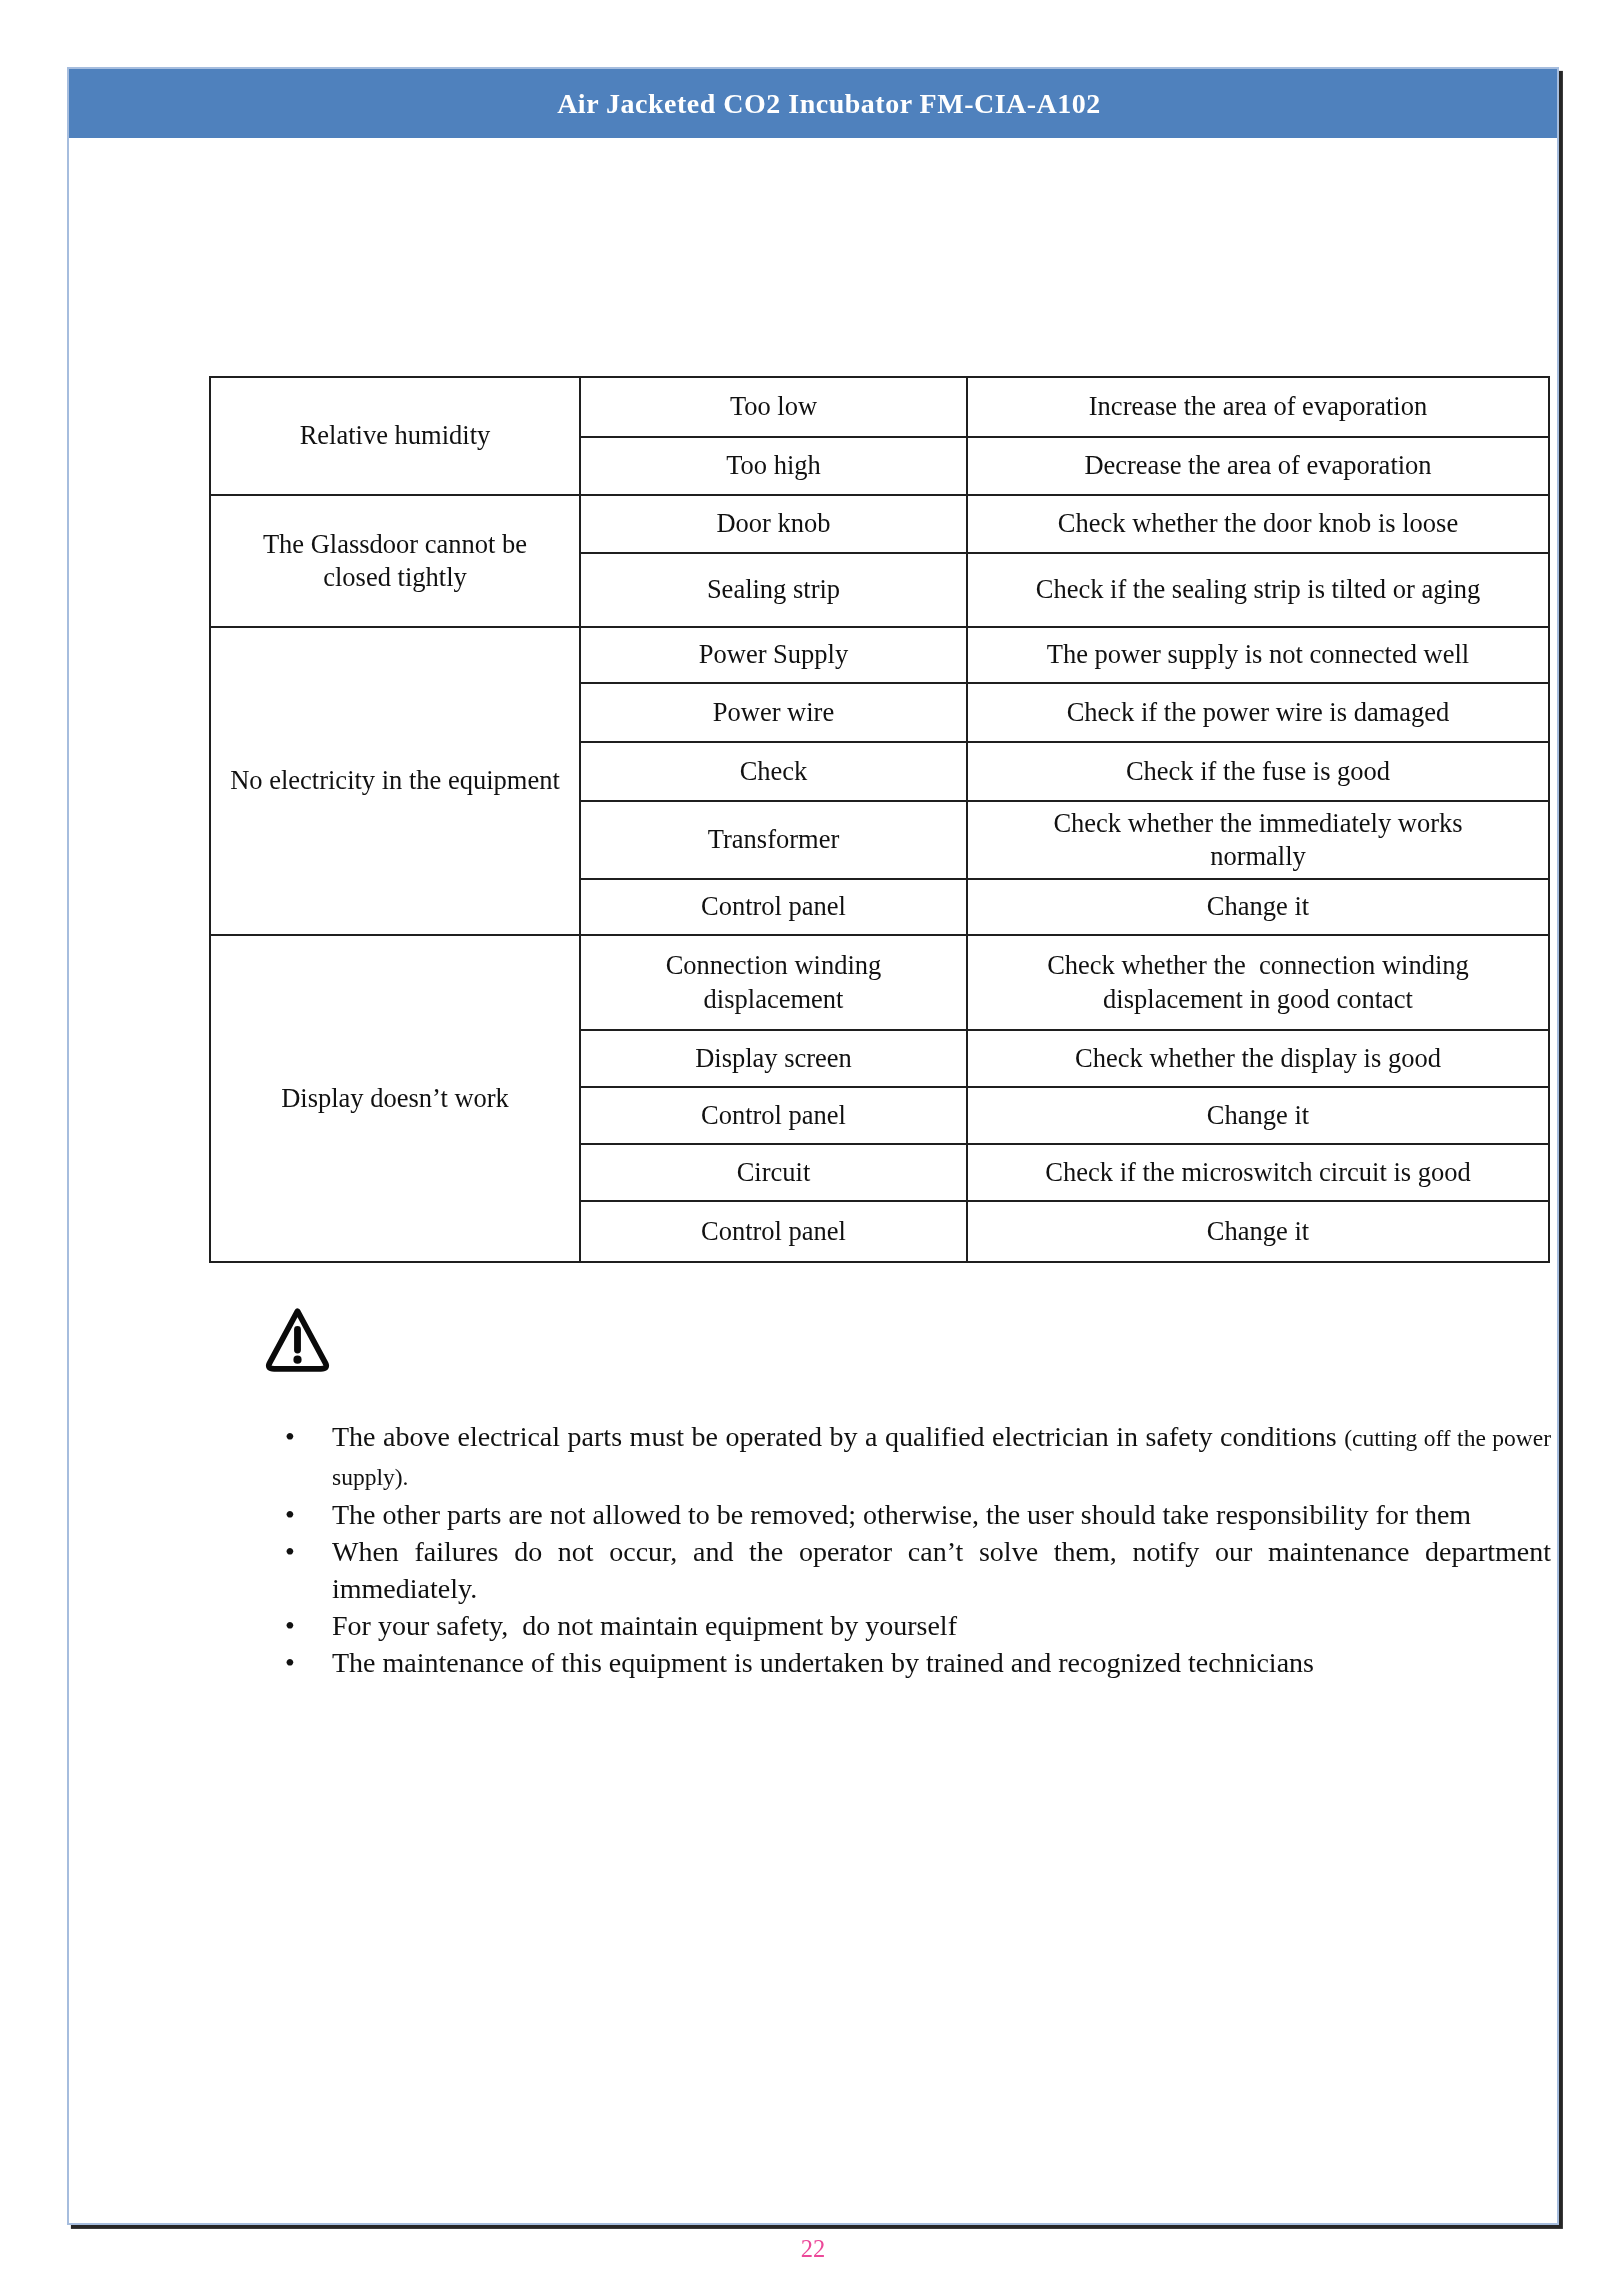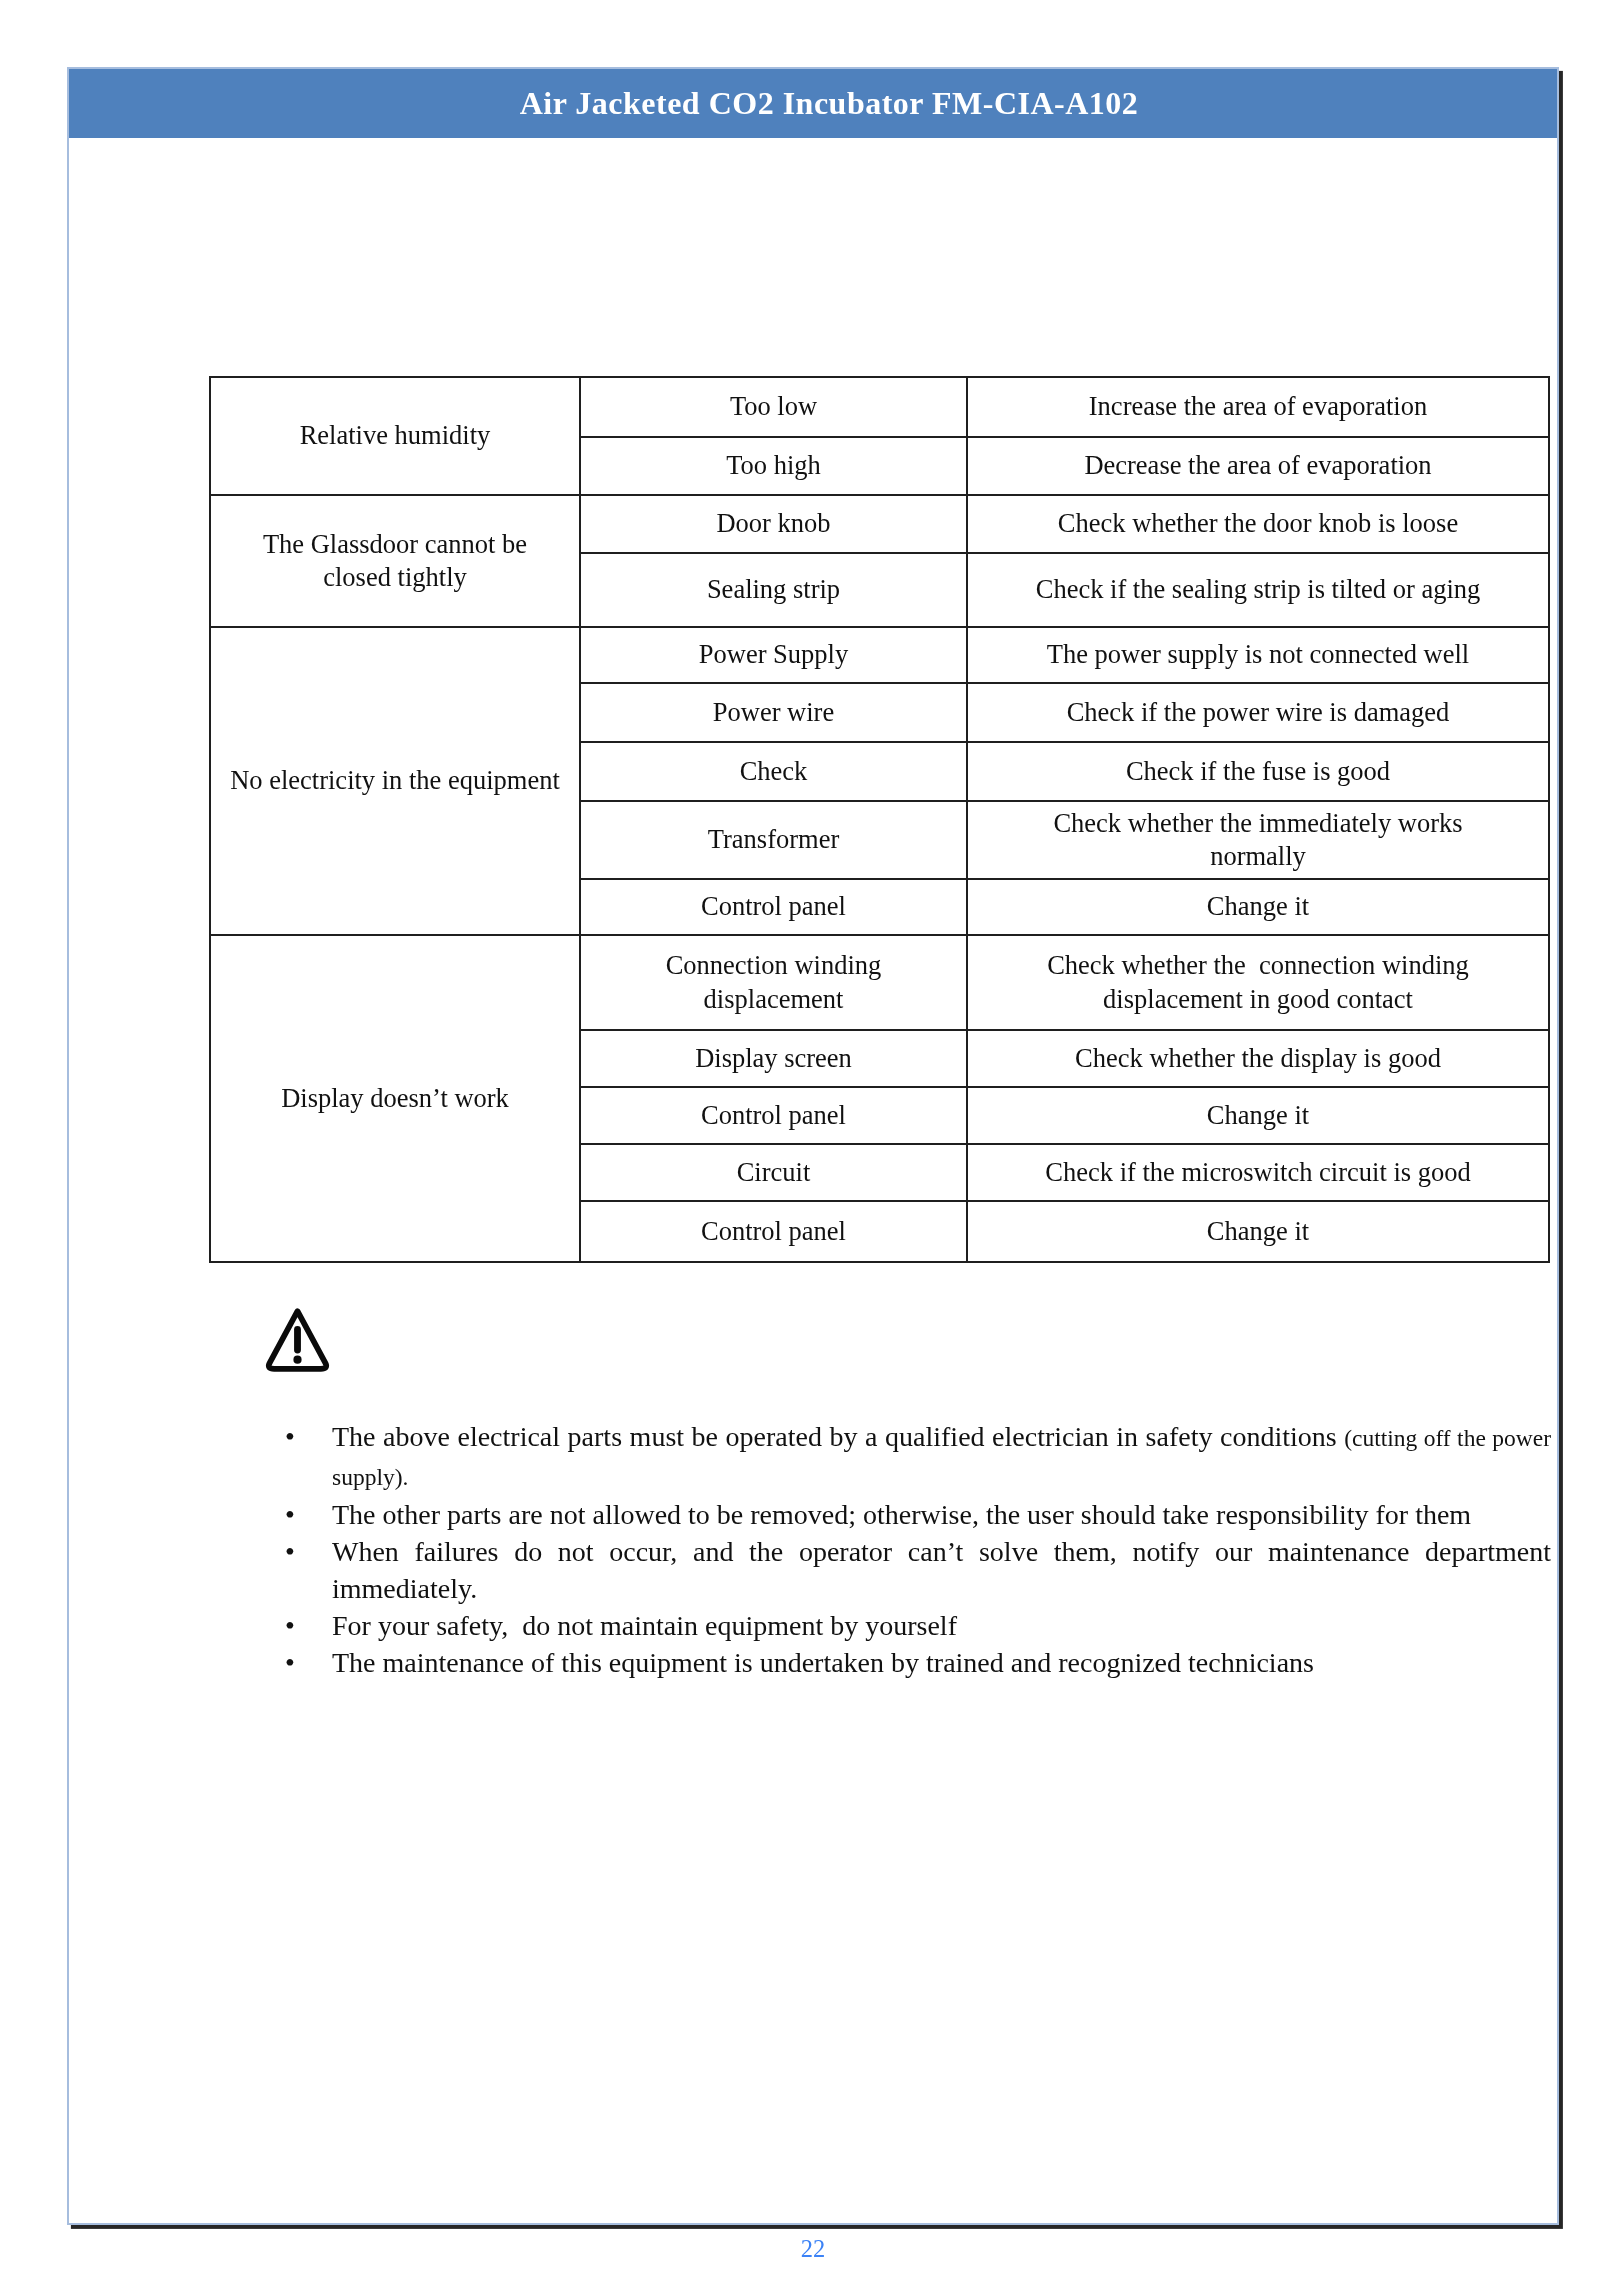--- a/index.html
+++ b/index.html
@@ -19,21 +19,21 @@
     background:#ffffff;
   }
 
   
   .header-bar {
     position:absolute; left:0; top:0; right:0; height:69px;
     background:#4f81bd;
     display:flex; align-items:center; justify-content:center;
   }
   .header-title {
-    color:#ffffff; font-weight:bold; font-size:32px;
+    color:#ffffff; font-weight:bold; font-size:28px;
     letter-spacing:0.5px;
     margin-left:32px;
   }
 
   
   table.ts-table {
     position:absolute; left:140px; top:307px;
     width:1341px;
     border-collapse:collapse; table-layout:fixed;
     font-size:26.5px; line-height:1.25;
@@ -59,21 +59,21 @@
   .bullet { position:relative; padding-left:51px; }
   .bullet-marker {
     position:absolute; left:3.9px; top:0;
     font-size:28px;
   }
   .small-inline { font-size:23.5px; }
 
   
   .page-number {
     position:absolute; left:0; right:0; top:2166px;
-    text-align:center; font-size:24.5px; color:#3b82f6;
+    text-align:center; font-size:24.5px; color:#ec4899;
   }
 </style>
 </head>
 <body>
 
 <div class="page-frame">
 
   <div class="header-bar">
     <span class="header-title">Air Jacketed CO2 Incubator FM-CIA-A102</span>
   </div>

